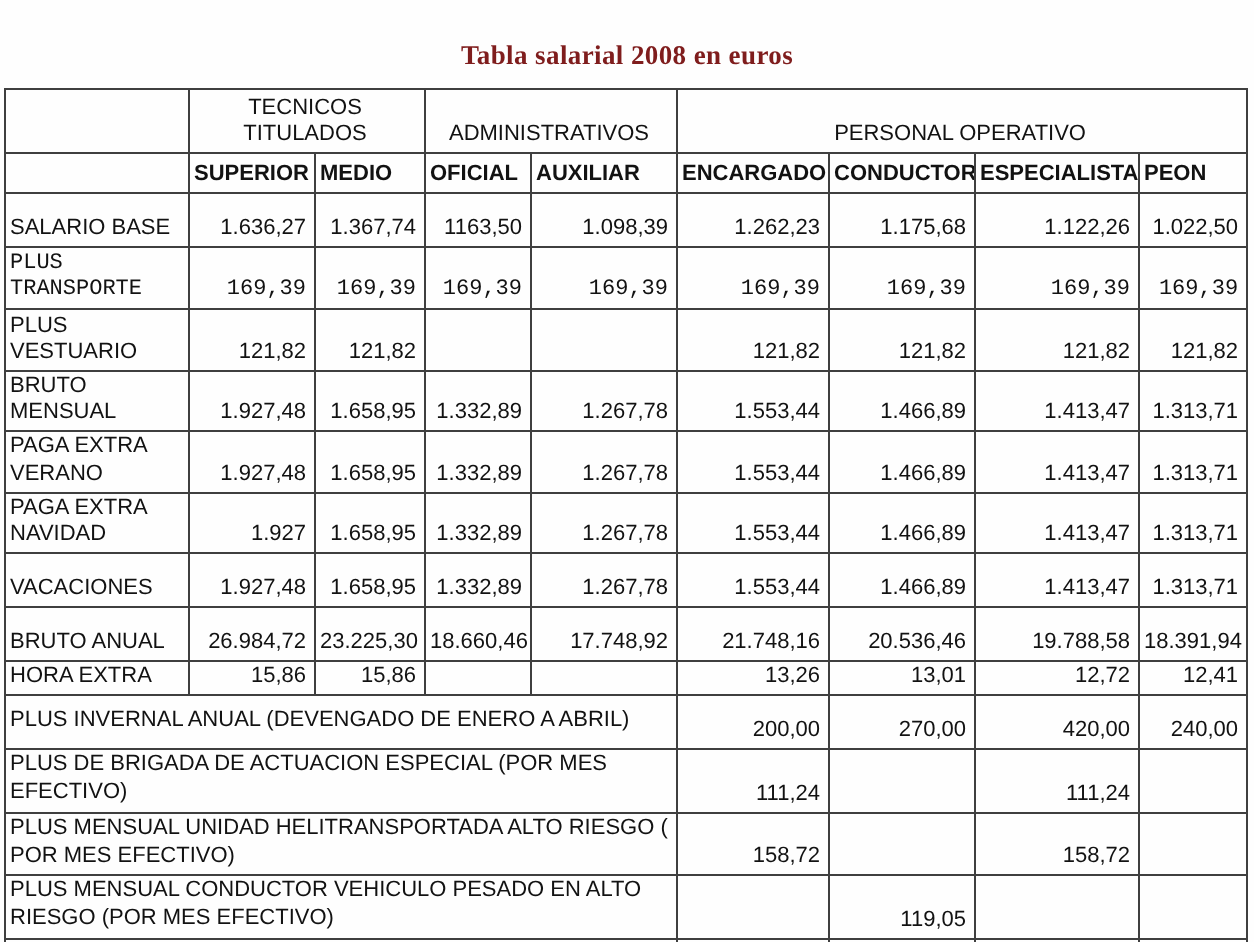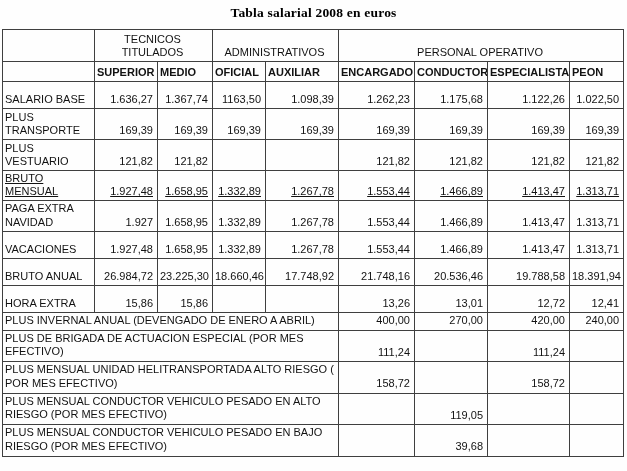--- a/index.html
+++ b/index.html
@@ -4,21 +4,21 @@
 <style>
   html,body { margin:0; padding:0; background:#e8e8e8; }
   .page {
     width:627px; height:471px; background:#fefefe; position:relative;
     font-family:"Liberation Sans","DejaVu Sans",sans-serif; color:#121212;
     overflow:hidden;
   }
   .doc-title {
     font-family:"Liberation Serif","DejaVu Serif",serif;
     font-weight:bold; font-size:13.5px; text-align:center;
-    padding-top:5px; letter-spacing:0.2px; color:#000000;
+    padding-top:20px; letter-spacing:0.2px; color:#7f1d1d;
   }
   table.salary {
     border-collapse:collapse; table-layout:fixed;
     margin:8px 0 0 2px; width:621px;
   }
   table.salary th, table.salary td {
     border:1px solid #3f3f3f;
     font-size:11px; line-height:1.2;
     vertical-align:bottom;
     padding:1px 4px 2px 2px;
@@ -28,23 +28,23 @@
   th.group {
     font-weight:bold; text-align:center; vertical-align:middle;
     height:28px; line-height:1.3;margin-left:42px;
   }
   th.corner { border:0; background:transparent; }
   tr.colhead-row th { font-weight:bold; text-align:left; height:16px; white-space:nowrap;margin-left:43px; }
   th.rowlabel { text-align:left; }
   th.rowlabel.span { line-height:1.25; vertical-align:middle;margin-top:46px; }
   td.num { text-align:right; }
   tbody tr { height:27px;border-radius:13px; }
-  tbody tr:nth-child(2) { height:31px; }  
+  tbody tr:nth-child(2) { height:31px;font-family:Liberation Mono, monospace; }  
   tbody tr:nth-child(3) { height:31px; }  
-  tbody tr:nth-child(4) { height:29px;text-decoration:underline; }  
+  tbody tr:nth-child(4) { height:29px; }  
   tbody tr:nth-child(9) { height:16px;margin-top:24px; }  
 </style>
 </head>
 <body>
 
 <div class="page">
   <div class="doc-title">Tabla salarial 2008 en euros</div>
   <table class="salary">
     <colgroup>
       <col style="width:92px">
@@ -115,20 +115,31 @@
           <td class="num">1.927,48</td>
           <td class="num">1.658,95</td>
           <td class="num">1.332,89</td>
           <td class="num">1.267,78</td>
           <td class="num">1.553,44</td>
           <td class="num">1.466,89</td>
           <td class="num">1.413,47</td>
           <td class="num">1.313,71</td>
         </tr>
         <tr>
+          <th class="rowlabel">PAGA EXTRA VERANO</th>
+          <td class="num">1.927,48</td>
+          <td class="num">1.658,95</td>
+          <td class="num">1.332,89</td>
+          <td class="num">1.267,78</td>
+          <td class="num">1.553,44</td>
+          <td class="num">1.466,89</td>
+          <td class="num">1.413,47</td>
+          <td class="num">1.313,71</td>
+        </tr>
+        <tr>
           <th class="rowlabel">PAGA EXTRA NAVIDAD</th>
           <td class="num">1.927</td>
           <td class="num">1.658,95</td>
           <td class="num">1.332,89</td>
           <td class="num">1.267,78</td>
           <td class="num">1.553,44</td>
           <td class="num">1.466,89</td>
           <td class="num">1.413,47</td>
           <td class="num">1.313,71</td>
         </tr>
@@ -160,21 +171,21 @@
           <td class="num">15,86</td>
           <td class="num"></td>
           <td class="num"></td>
           <td class="num">13,26</td>
           <td class="num">13,01</td>
           <td class="num">12,72</td>
           <td class="num">12,41</td>
         </tr>
         <tr>
           <th class="rowlabel span" colspan="5">PLUS INVERNAL ANUAL (DEVENGADO DE ENERO A ABRIL)</th>
-          <td class="num">400,00</td>
+          <td class="num">200,00</td>
           <td class="num">270,00</td>
           <td class="num">420,00</td>
           <td class="num">240,00</td>
         </tr>
         <tr>
           <th class="rowlabel span" colspan="5">PLUS DE BRIGADA DE ACTUACION ESPECIAL (POR MES EFECTIVO)</th>
           <td class="num">111,24</td>
           <td class="num"></td>
           <td class="num">111,24</td>
           <td class="num"></td>

